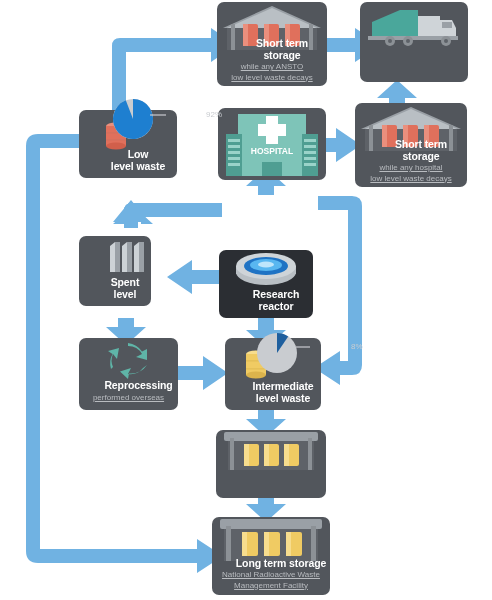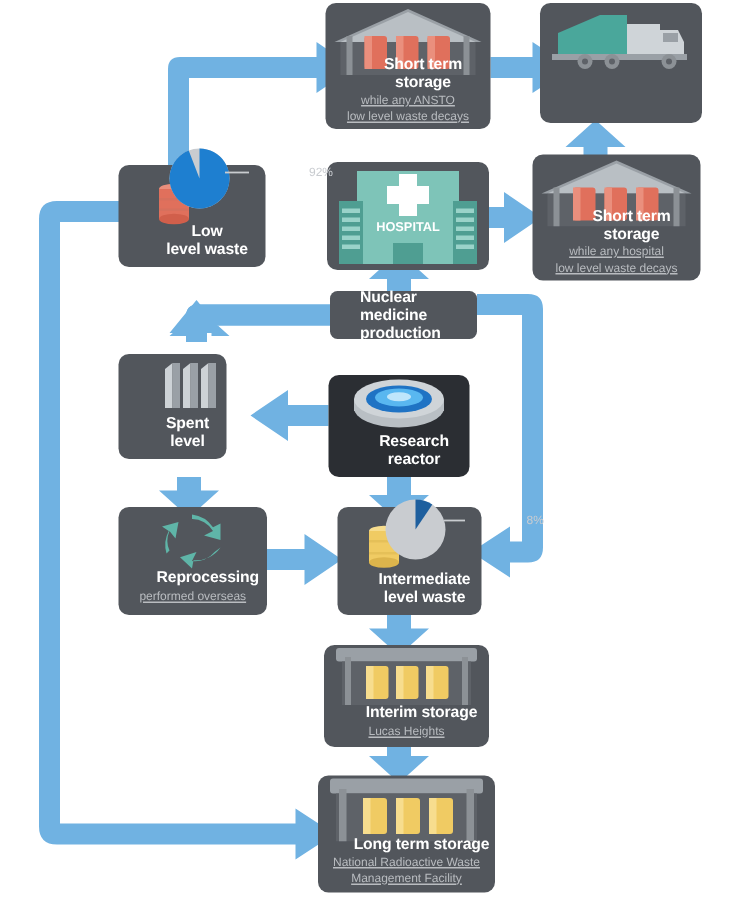--- a/index.html
+++ b/index.html
@@ -191,26 +191,20 @@
         </g>
       </svg>
     </div>
     <div class="labels">
       <div class="title">Short term storage</div>
       <div class="sub">while any hospital</div>
       <div class="sub">low level waste decays</div>
     </div>
   </div>
 
-  <div class="pill" style="left:220px;top:194px;width:98px;height:32px;">
-    <div>
-      <div class="title">Nuclear medicine</div>
-      <div class="title">production</div>
-    </div>
-  </div>
 
   <div class="node" style="left:79px;top:236px;width:72px;height:70px;">
     <div class="art" style="height:40px;">
       <svg viewBox="0 0 94 40" width="94" height="40">
         <g>
           <path d="M31 10 l5 -4 l0 30 l-5 0 z" fill="#cdd2d6"></path>
           <rect x="36" y="6" width="5" height="30" fill="#9aa0a6"></rect>
           <path d="M43 10 l5 -4 l0 30 l-5 0 z" fill="#cdd2d6"></path>
           <rect x="48" y="6" width="5" height="30" fill="#9aa0a6"></rect>
           <path d="M55 10 l5 -4 l0 30 l-5 0 z" fill="#cdd2d6"></path>
@@ -292,24 +286,20 @@
         <g>
           <rect x="28" y="14" width="15" height="22" rx="2" fill="#f0cb63"></rect>
           <rect x="28" y="14" width="5" height="22" fill="#f7dd8e"></rect>
           <rect x="48" y="14" width="15" height="22" rx="2" fill="#f0cb63"></rect>
           <rect x="48" y="14" width="5" height="22" fill="#f7dd8e"></rect>
           <rect x="68" y="14" width="15" height="22" rx="2" fill="#f0cb63"></rect>
           <rect x="68" y="14" width="5" height="22" fill="#f7dd8e"></rect>
         </g>
       </svg>
     </div>
-    <div class="labels" style="bottom:6px;">
-      <div class="title">Interim storage</div>
-      <div class="sub">Lucas Heights</div>
-    </div>
   </div>
 
   <div class="node" style="left:212px;top:517px;width:118px;height:78px;">
     <div class="art" style="height:44px;">
       <svg viewBox="0 0 118 44" width="118" height="44">
         <rect x="8" y="2" width="102" height="10" rx="2" fill="#9aa0a6"></rect>
         <rect x="12" y="12" width="94" height="32" fill="#5e6268"></rect>
         <rect x="14" y="9" width="5" height="35" fill="#8c9196"></rect>
         <rect x="99" y="9" width="5" height="35" fill="#8c9196"></rect>
         <g>

